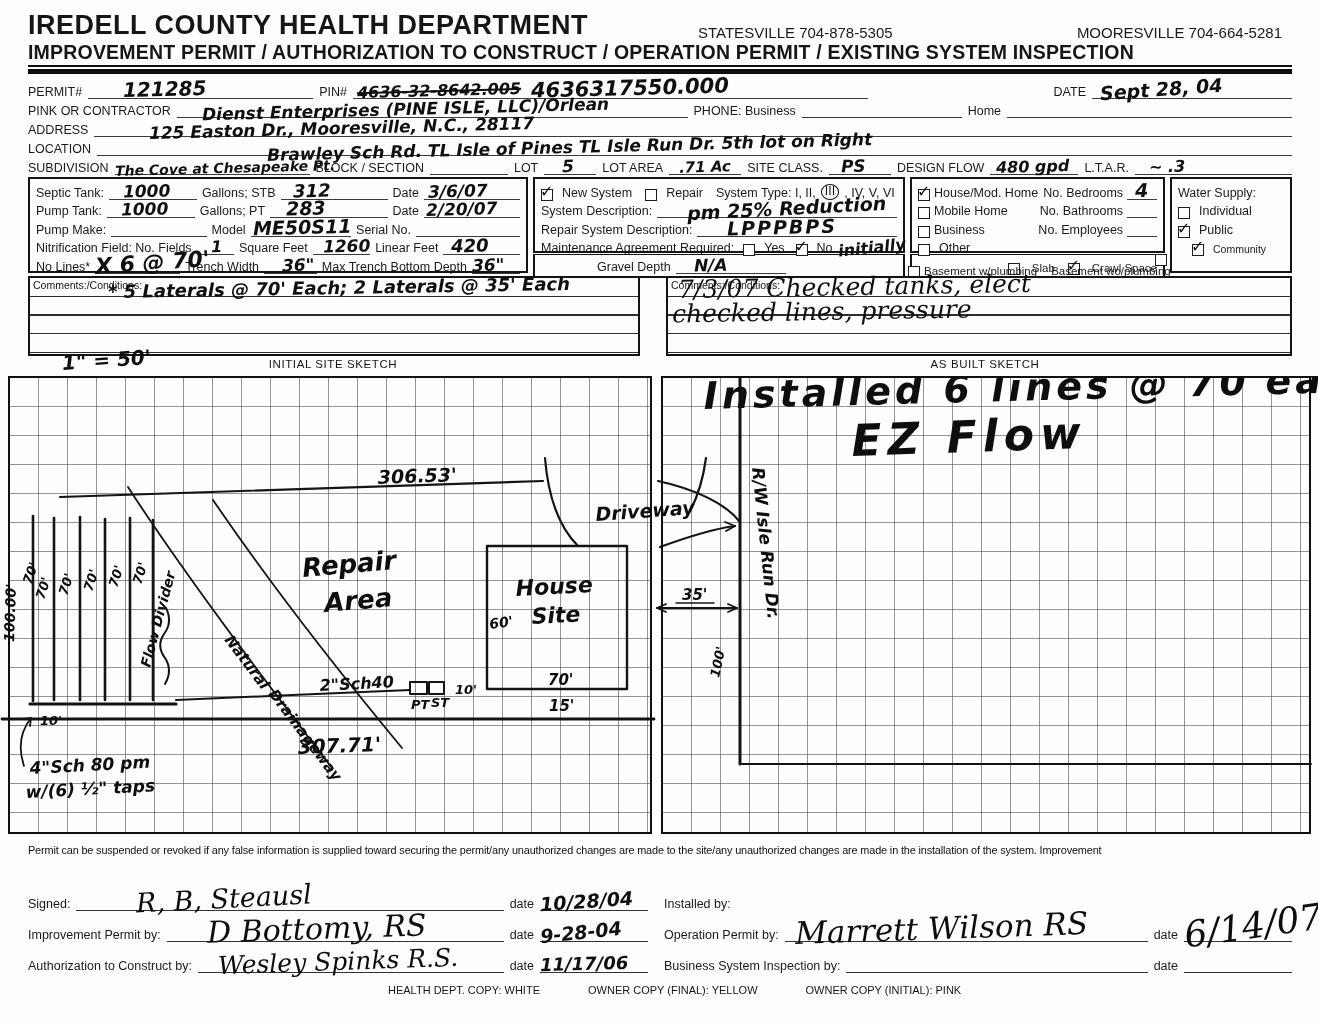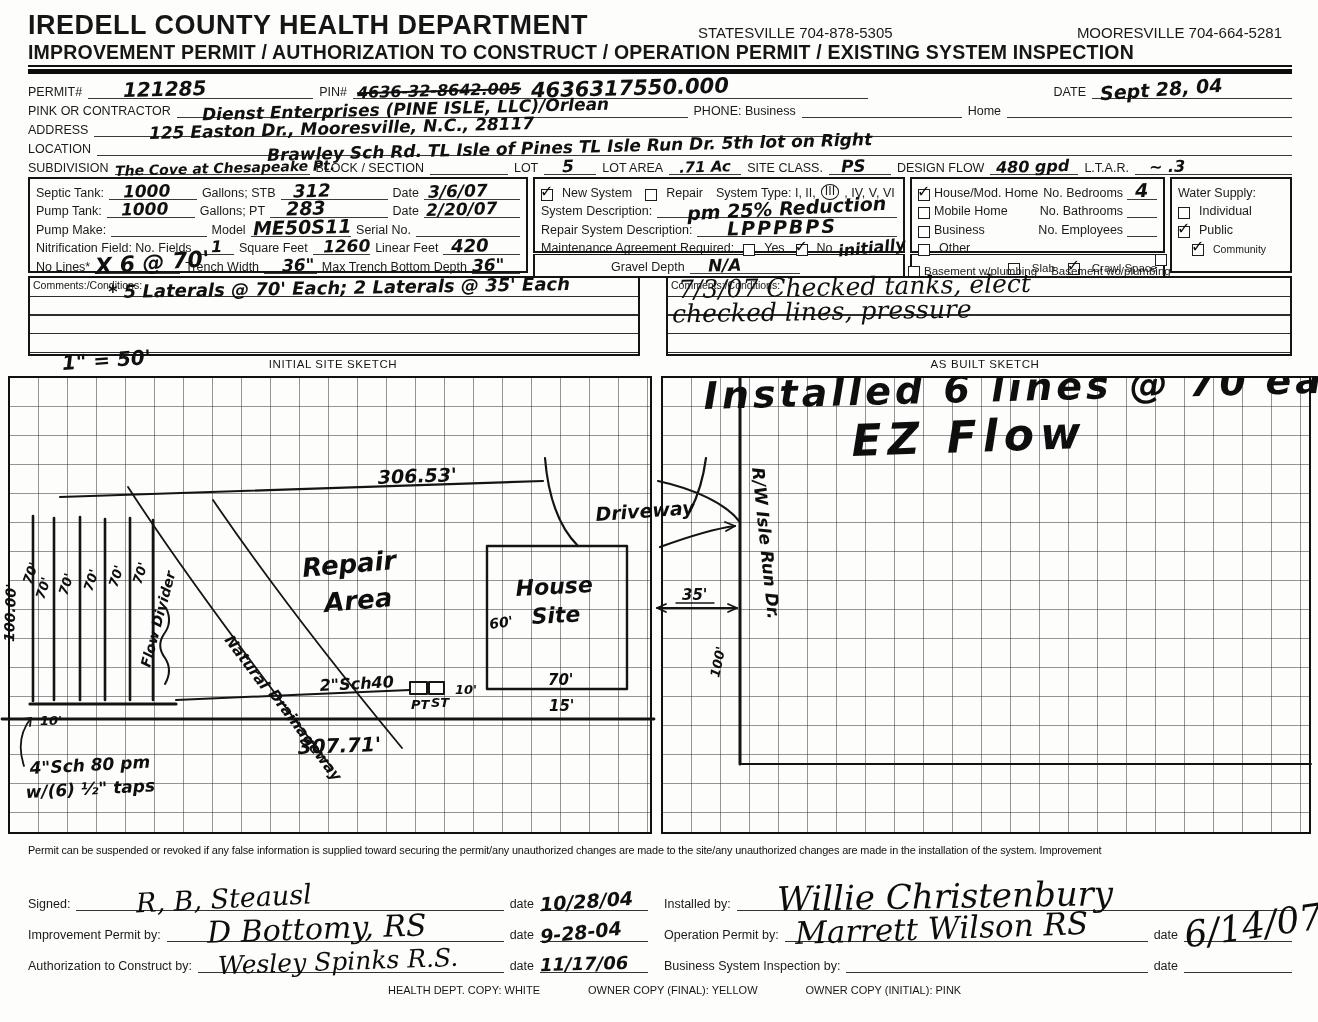--- a/index.html
+++ b/index.html
@@ -266,21 +266,21 @@
             <span class="cb"></span>
             <span class="lbl">Other</span>
             <span class="blank fl1"></span>
           </div>
         </div>
       </div>
 
       <div style="display:flex;gap:5px;margin-top:1px;">
         <div class="box" style="width:372px;flex:none;border-top-width:1px;padding-top:0;">
           <div class="trow">
-            <span class="lbl" style="margin-left:70px;">Gravel Depth</span>
+            <span class="lbl" style="margin-left:56px;">Gravel Depth</span>
             <span class="blank" style="width:110px;">
               <i class="hw" style="font-size:17px;margin-left:18px;">N/A</i>
               </span>
           </div>
         </div>
         <div class="box" style="flex:1;border-top-width:1px;padding-top:0;">
           <div class="trow" style="gap:8px;justify-content:flex-end;">
             <span class="cb"></span>
             <span class="lbl" style="font-size:11.5px;">Slab</span>
             <span class="cb checked" style="margin-left:5px;"></span>
@@ -466,23 +466,20 @@
           </span>
         <span class="lbl">date</span>
         <span class="dateline">
           <i class="hw" style="font-size:18px;">11/17/06</i>
           </span>
       </div>
     </div>
     <div style="flex:1;">
       <div class="sigrow">
         <span class="lbl">Installed by:</span>
-        <span class="sigline">
-          <i class="sig" style="font-size:34px;margin-left:40px;transform:rotate(-1deg);">Willie Christenbury</i>
-          </span>
       </div>
       <div class="sigrow">
         <span class="lbl">Operation Permit by:</span>
         <span class="sigline">
           <i class="sig" style="font-size:31px;margin-left:10px;transform:rotate(-2deg);">Marrett Wilson RS</i>
           </span>
         <span class="lbl">date</span>
         <span class="dateline">
           <i class="sig" style="font-size:36px;transform:rotate(-8deg);">6/14/07</i>
           </span>

